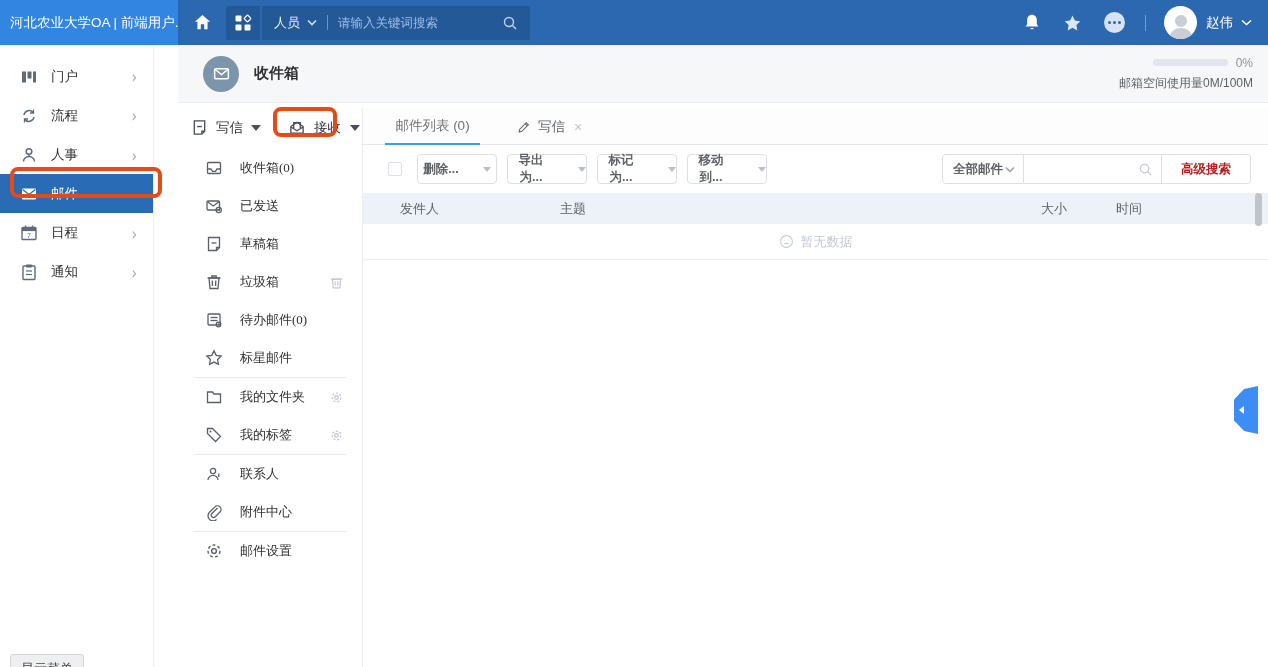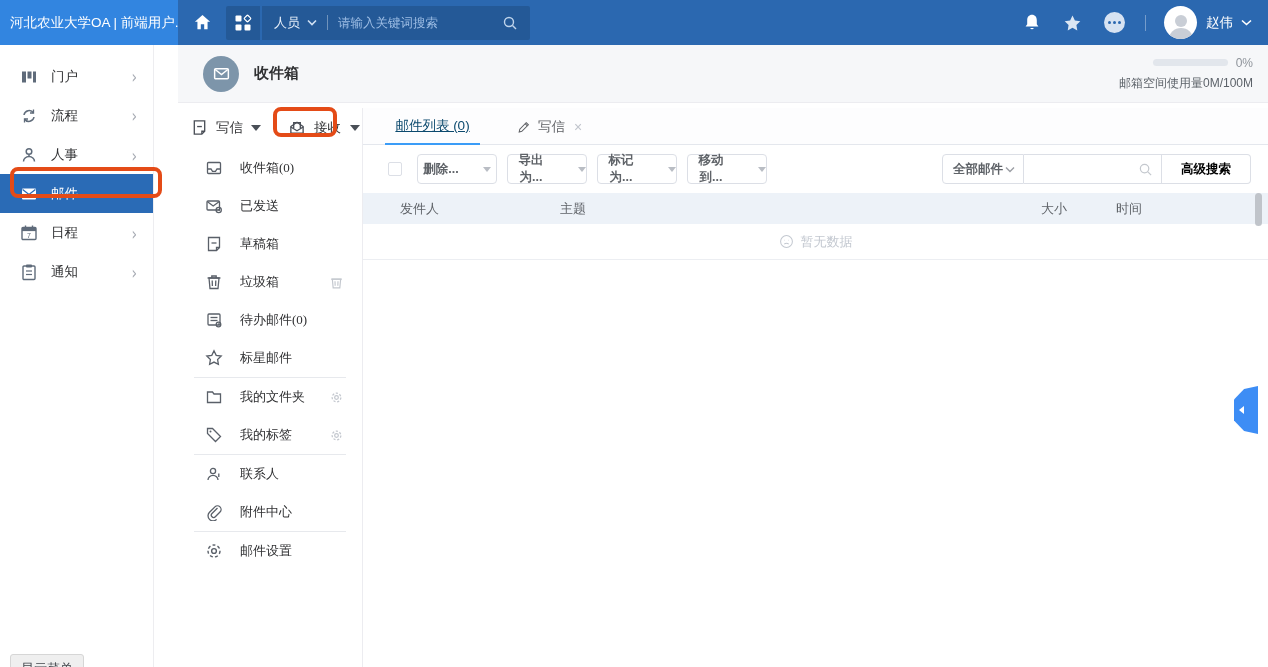--- a/index.html
+++ b/index.html
@@ -55,34 +55,34 @@
   .folder-item { height:38px; display:flex; align-items:center; padding:0 18px 0 27px; cursor:pointer; }
   .folder-item .fico { width:18px; height:18px; color:#5a6069; margin-right:17px; flex:none; display:flex; }
   .folder-item .flabel { font-size:13px; color:#303133; flex:1;font-family:Liberation Serif, serif; }
   .folder-item .faction { width:15px; height:15px; color:#c3c7ce; display:flex; }
   .folder-divider { height:1px; background:#e7e9ed; margin:0 16px; list-style:none; }
 
   
   .main { position:absolute; left:363px; top:108px; right:0; bottom:0; background:#fff; }
   .tabbar { height:37px; border-bottom:1px solid #e4e7ed; background:#fdfdfe; display:flex; padding-left:22px; }
   .tab { height:37px; display:flex; align-items:center; justify-content:center; gap:7px; font-size:13.5px; color:#606266; min-width:95px; cursor:pointer; }
-  .tab.active { color:#0c4a6e; border-bottom:2px solid #3b9cf7;text-decoration:underline; }
+  .tab.active { color:#737373; border-bottom:2px solid #3b9cf7; }
   .tab + .tab { margin-left:22px; }
   .tab .close-x { color:#c0c4cc; font-size:14px; margin-left:2px; }
   .tab .pencil { display:flex; color:#606266; }
 
   .toolbar { height:48px; display:flex; align-items:center; padding:0 17px 0 25px; }
   .checkbox { width:14px; height:14px; border:1px solid #dcdfe6; border-radius:2px; background:#fff; margin-right:15px; cursor:pointer; flex:none; }
   .tb-btn { height:30px; width:80px; border:1px solid #dcdfe6; border-radius:4px; background:#fff; font-size:12.5px; font-weight:bold; color:#5f6368; display:flex; align-items:center; justify-content:center; gap:24px; margin-right:10px; cursor:pointer; font-family:inherit; }
   .tb-btn .tb-caret { width:0; height:0; border-left:4.5px solid transparent; border-right:4.5px solid transparent; border-top:5.5px solid #b9bdc4; }
   .toolbar-right { margin-left:auto; display:flex; }
   .filter-select { height:30px; width:82px; border:1px solid #dcdfe6; border-radius:4px 0 0 4px; background:#fff; display:flex; align-items:center; justify-content:space-between; padding:0 8px 0 10px; font-size:12.5px; font-weight:bold; color:#5f6368; cursor:pointer; }
   .list-search { height:30px; width:138px; border:1px solid #dcdfe6; border-left:none; background:#fff; display:flex; align-items:center; padding:0 8px; }
   .list-search input { flex:1; border:none; outline:none; font-size:12px; min-width:0; font-family:inherit; }
-  .adv-btn { height:30px; width:89px; border:1px solid #dcdfe6; border-left:none; border-radius:0 4px 4px 0; background:#fff; font-size:12.5px; font-weight:bold; color:#000000; cursor:pointer; font-family:inherit; }
+  .adv-btn { height:30px; width:89px; border:1px solid #dcdfe6; border-left:none; border-radius:0 4px 4px 0; background:#fff; font-size:12.5px; font-weight:bold; color:#b91c1c; cursor:pointer; font-family:inherit; }
 
   .table-header { height:31px; background:#edf2f8; position:relative; }
   .table-header span { position:absolute; top:0; line-height:31px; font-size:13px; color:#5f6368; }
   .th-sender { left:37px; } .th-subject { left:197px; } .th-size { left:678px; } .th-time { left:753px; }
 
   .empty-row { height:36px; display:flex; align-items:center; justify-content:center; gap:7px; color:#c3c8d0; font-size:13px; border-bottom:1px solid #eceef2; }
   .empty-row .sad { display:flex; color:#c3c8d0; }
 
   .scroll-thumb { position:absolute; right:6px; top:85px; width:7px; height:33px; border-radius:4px; background:#c0c4ca; }
 

